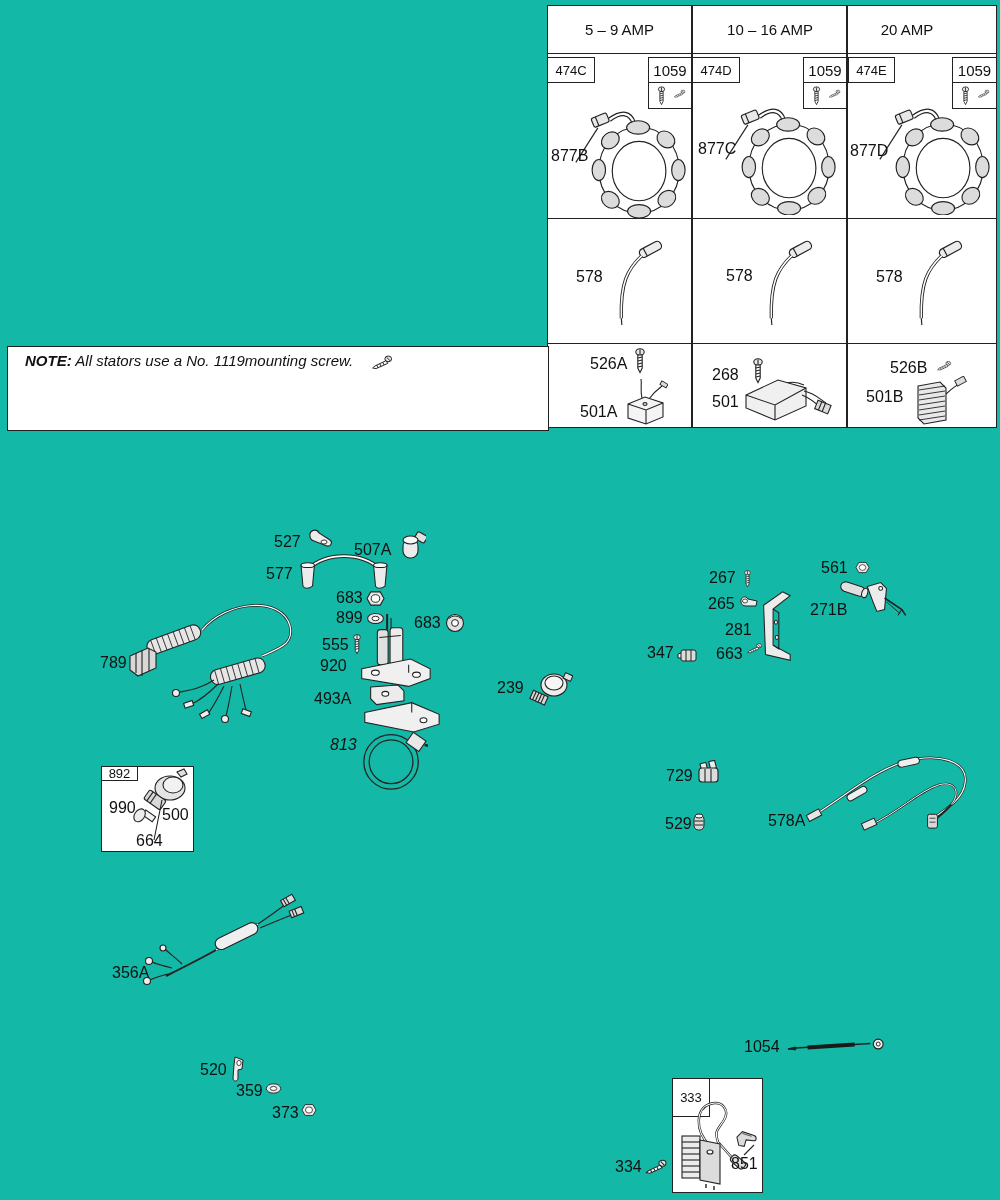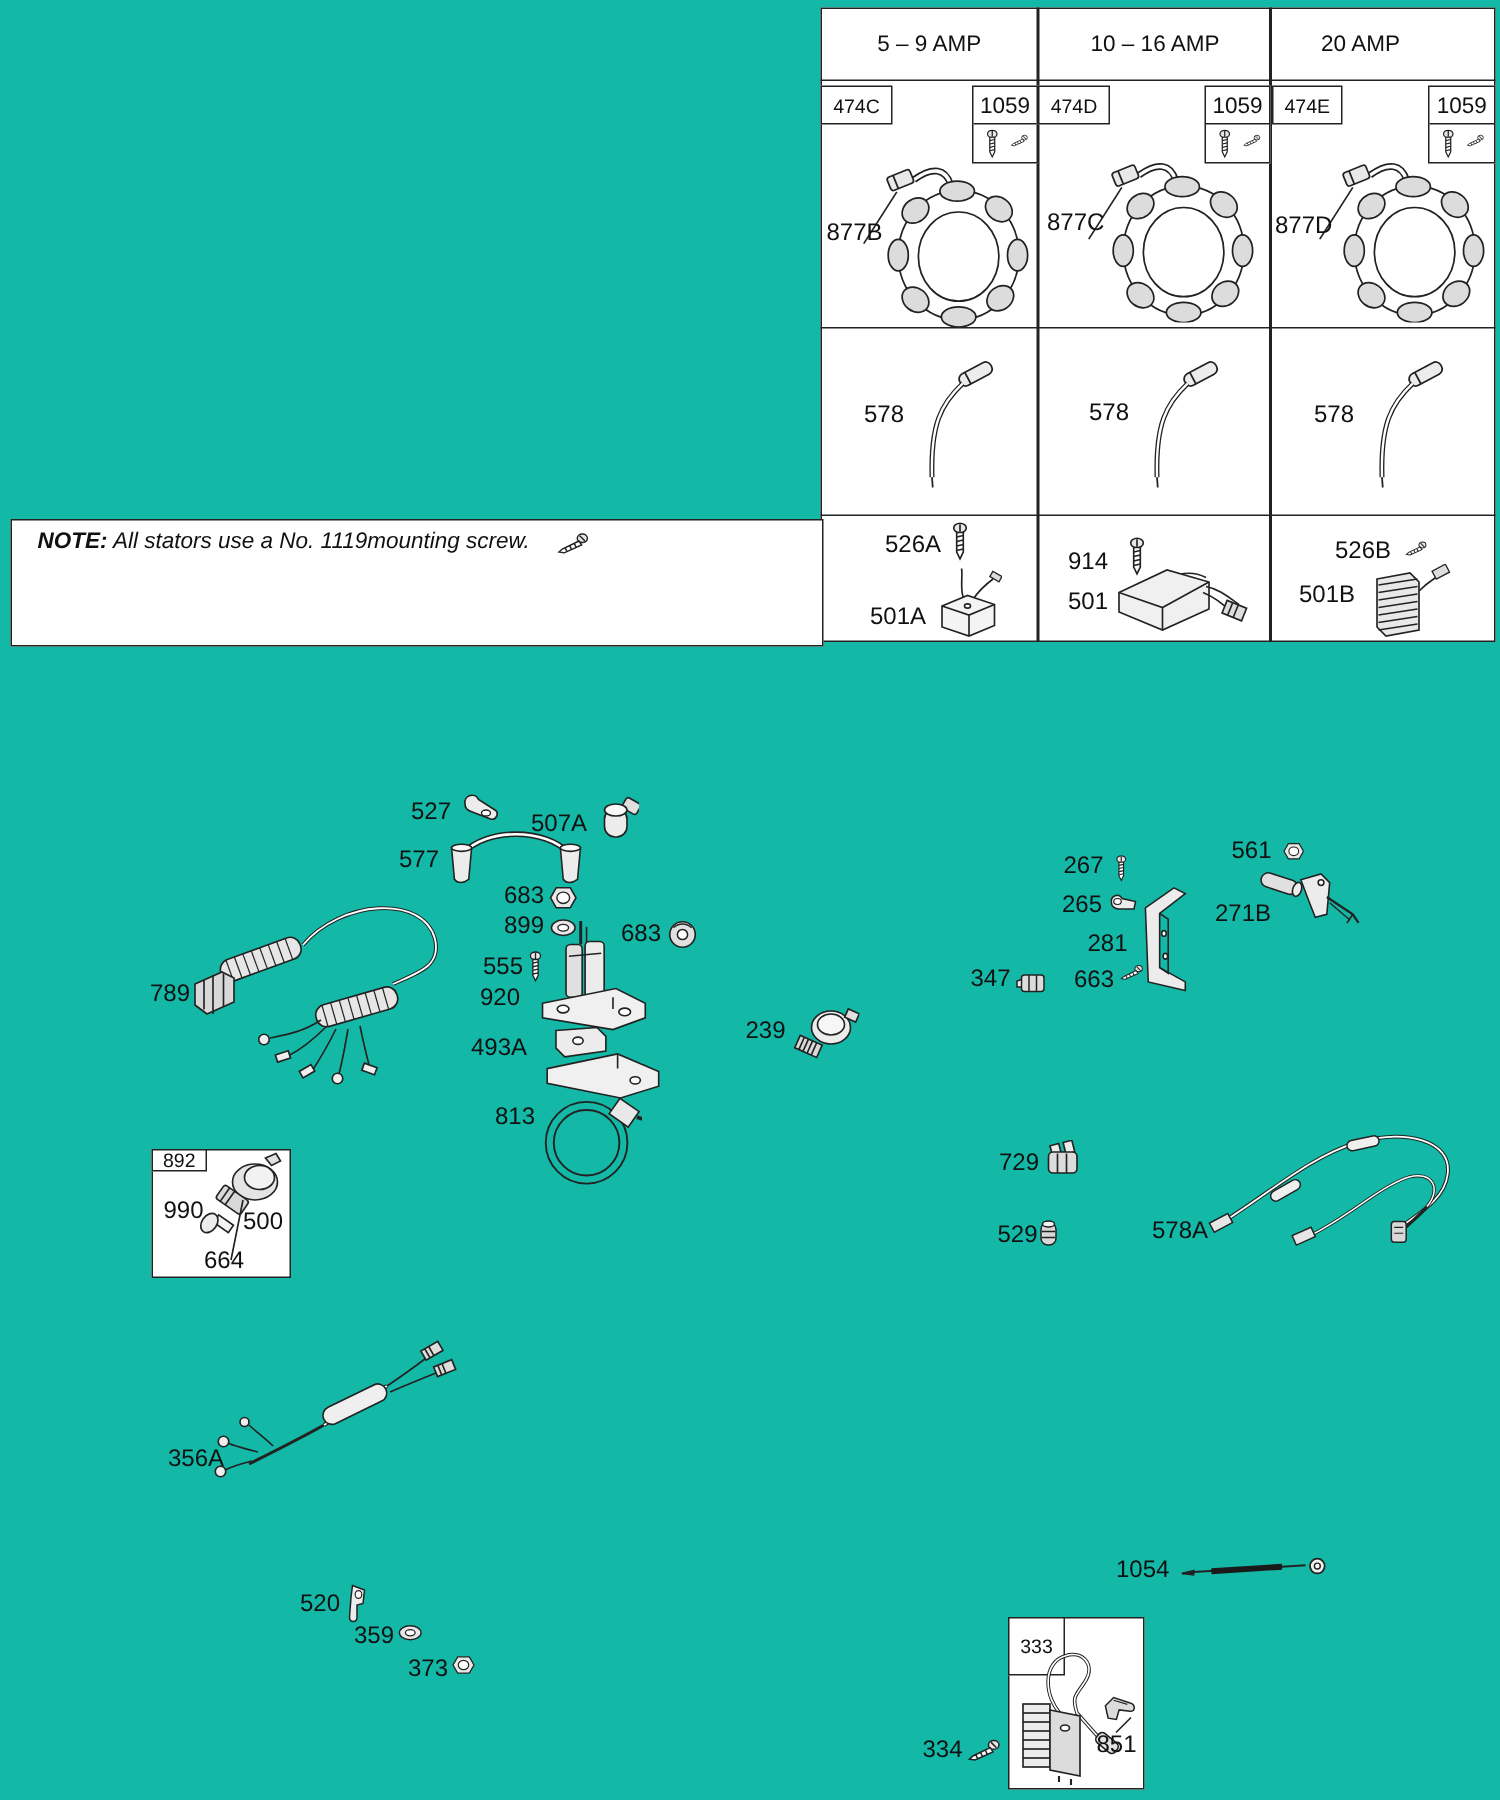--- a/index.html
+++ b/index.html
@@ -489,21 +489,21 @@
 
     <span class="lbl" style="left:590px;top:355px;">526A</span>
     <svg class="ic" style="left:634px;top:348px;width:12px;height:26px;">
         <use href="#sym-screw-v"></use>
       </svg>
     <span class="lbl" style="left:580px;top:403px;">501A</span>
     <svg class="ic" style="left:622px;top:376px;width:46px;height:50px;">
         <use href="#sym-diode501a"></use>
       </svg>
 
-    <span class="lbl" style="left:712px;top:366px;">914</span>
+    <span class="lbl" style="left:712px;top:366px;">268</span>
     <svg class="ic" style="left:752px;top:358px;width:12px;height:26px;">
         <use href="#sym-screw-v"></use>
       </svg>
     <span class="lbl" style="left:712px;top:393px;">501</span>
     <svg class="ic" style="left:742px;top:375px;width:92px;height:52px;">
         <use href="#sym-reg501"></use>
       </svg>
 
     <span class="lbl" style="left:890px;top:359px;">526B</span>
     <svg class="ic" style="left:936px;top:360px;width:16px;height:11px;">
@@ -562,21 +562,21 @@
   <span class="lbl" style="left:320px;top:657px;">920</span>
   <svg class="ic" style="left:348px;top:614px;width:90px;height:90px;">
       <use href="#sym-solenoid920"></use>
     </svg>
 
   <span class="lbl" style="left:314px;top:690px;">493A</span>
   <svg class="ic" style="left:355px;top:683px;width:90px;height:51px;">
       <use href="#sym-bracket493"></use>
     </svg>
 
-  <span class="lbl" style="left:330px;top:736px;">813</span>
+  <span class="lbl" style="left:330px;top:736px;font-style:italic;">813</span>
   <svg class="ic" style="left:358px;top:720px;width:70px;height:72px;">
       <use href="#sym-clamp813"></use>
     </svg>
 
   <span class="lbl" style="left:100px;top:654px;">789</span>
   <svg class="ic" style="left:122px;top:592px;width:195px;height:135px;">
       <use href="#sym-harness789"></use>
     </svg>
 
   <span class="lbl" style="left:497px;top:679px;">239</span>

